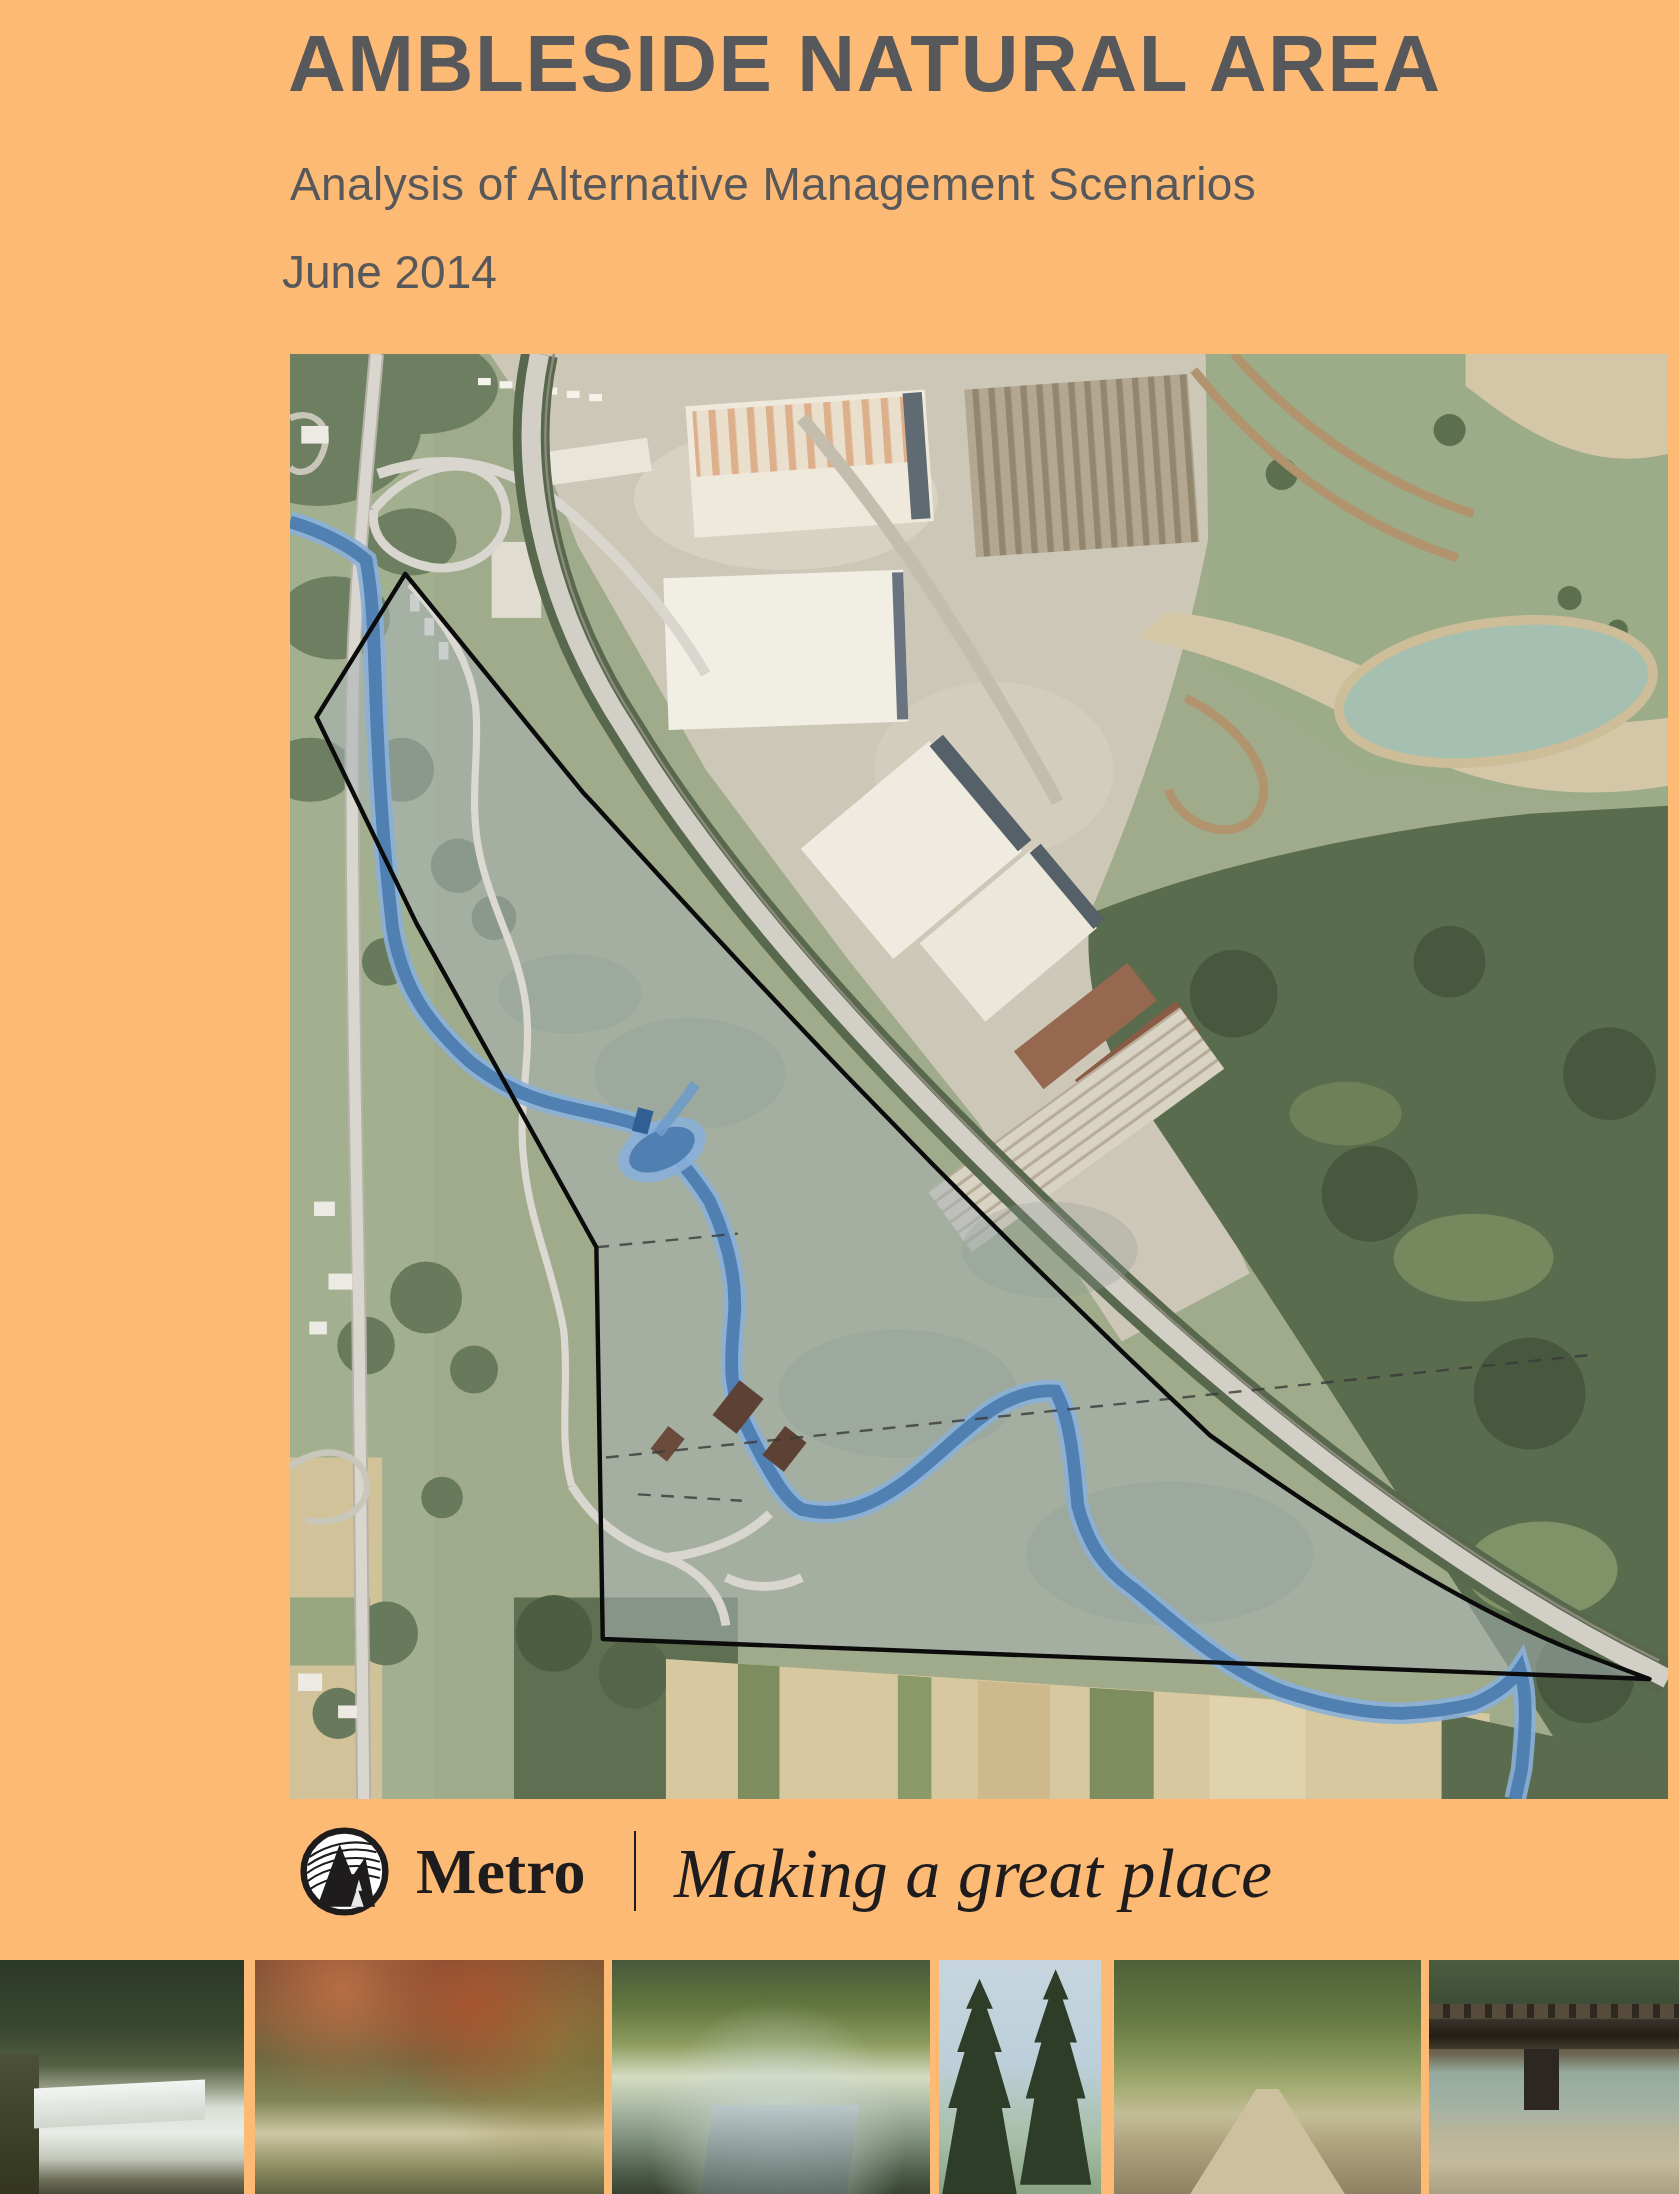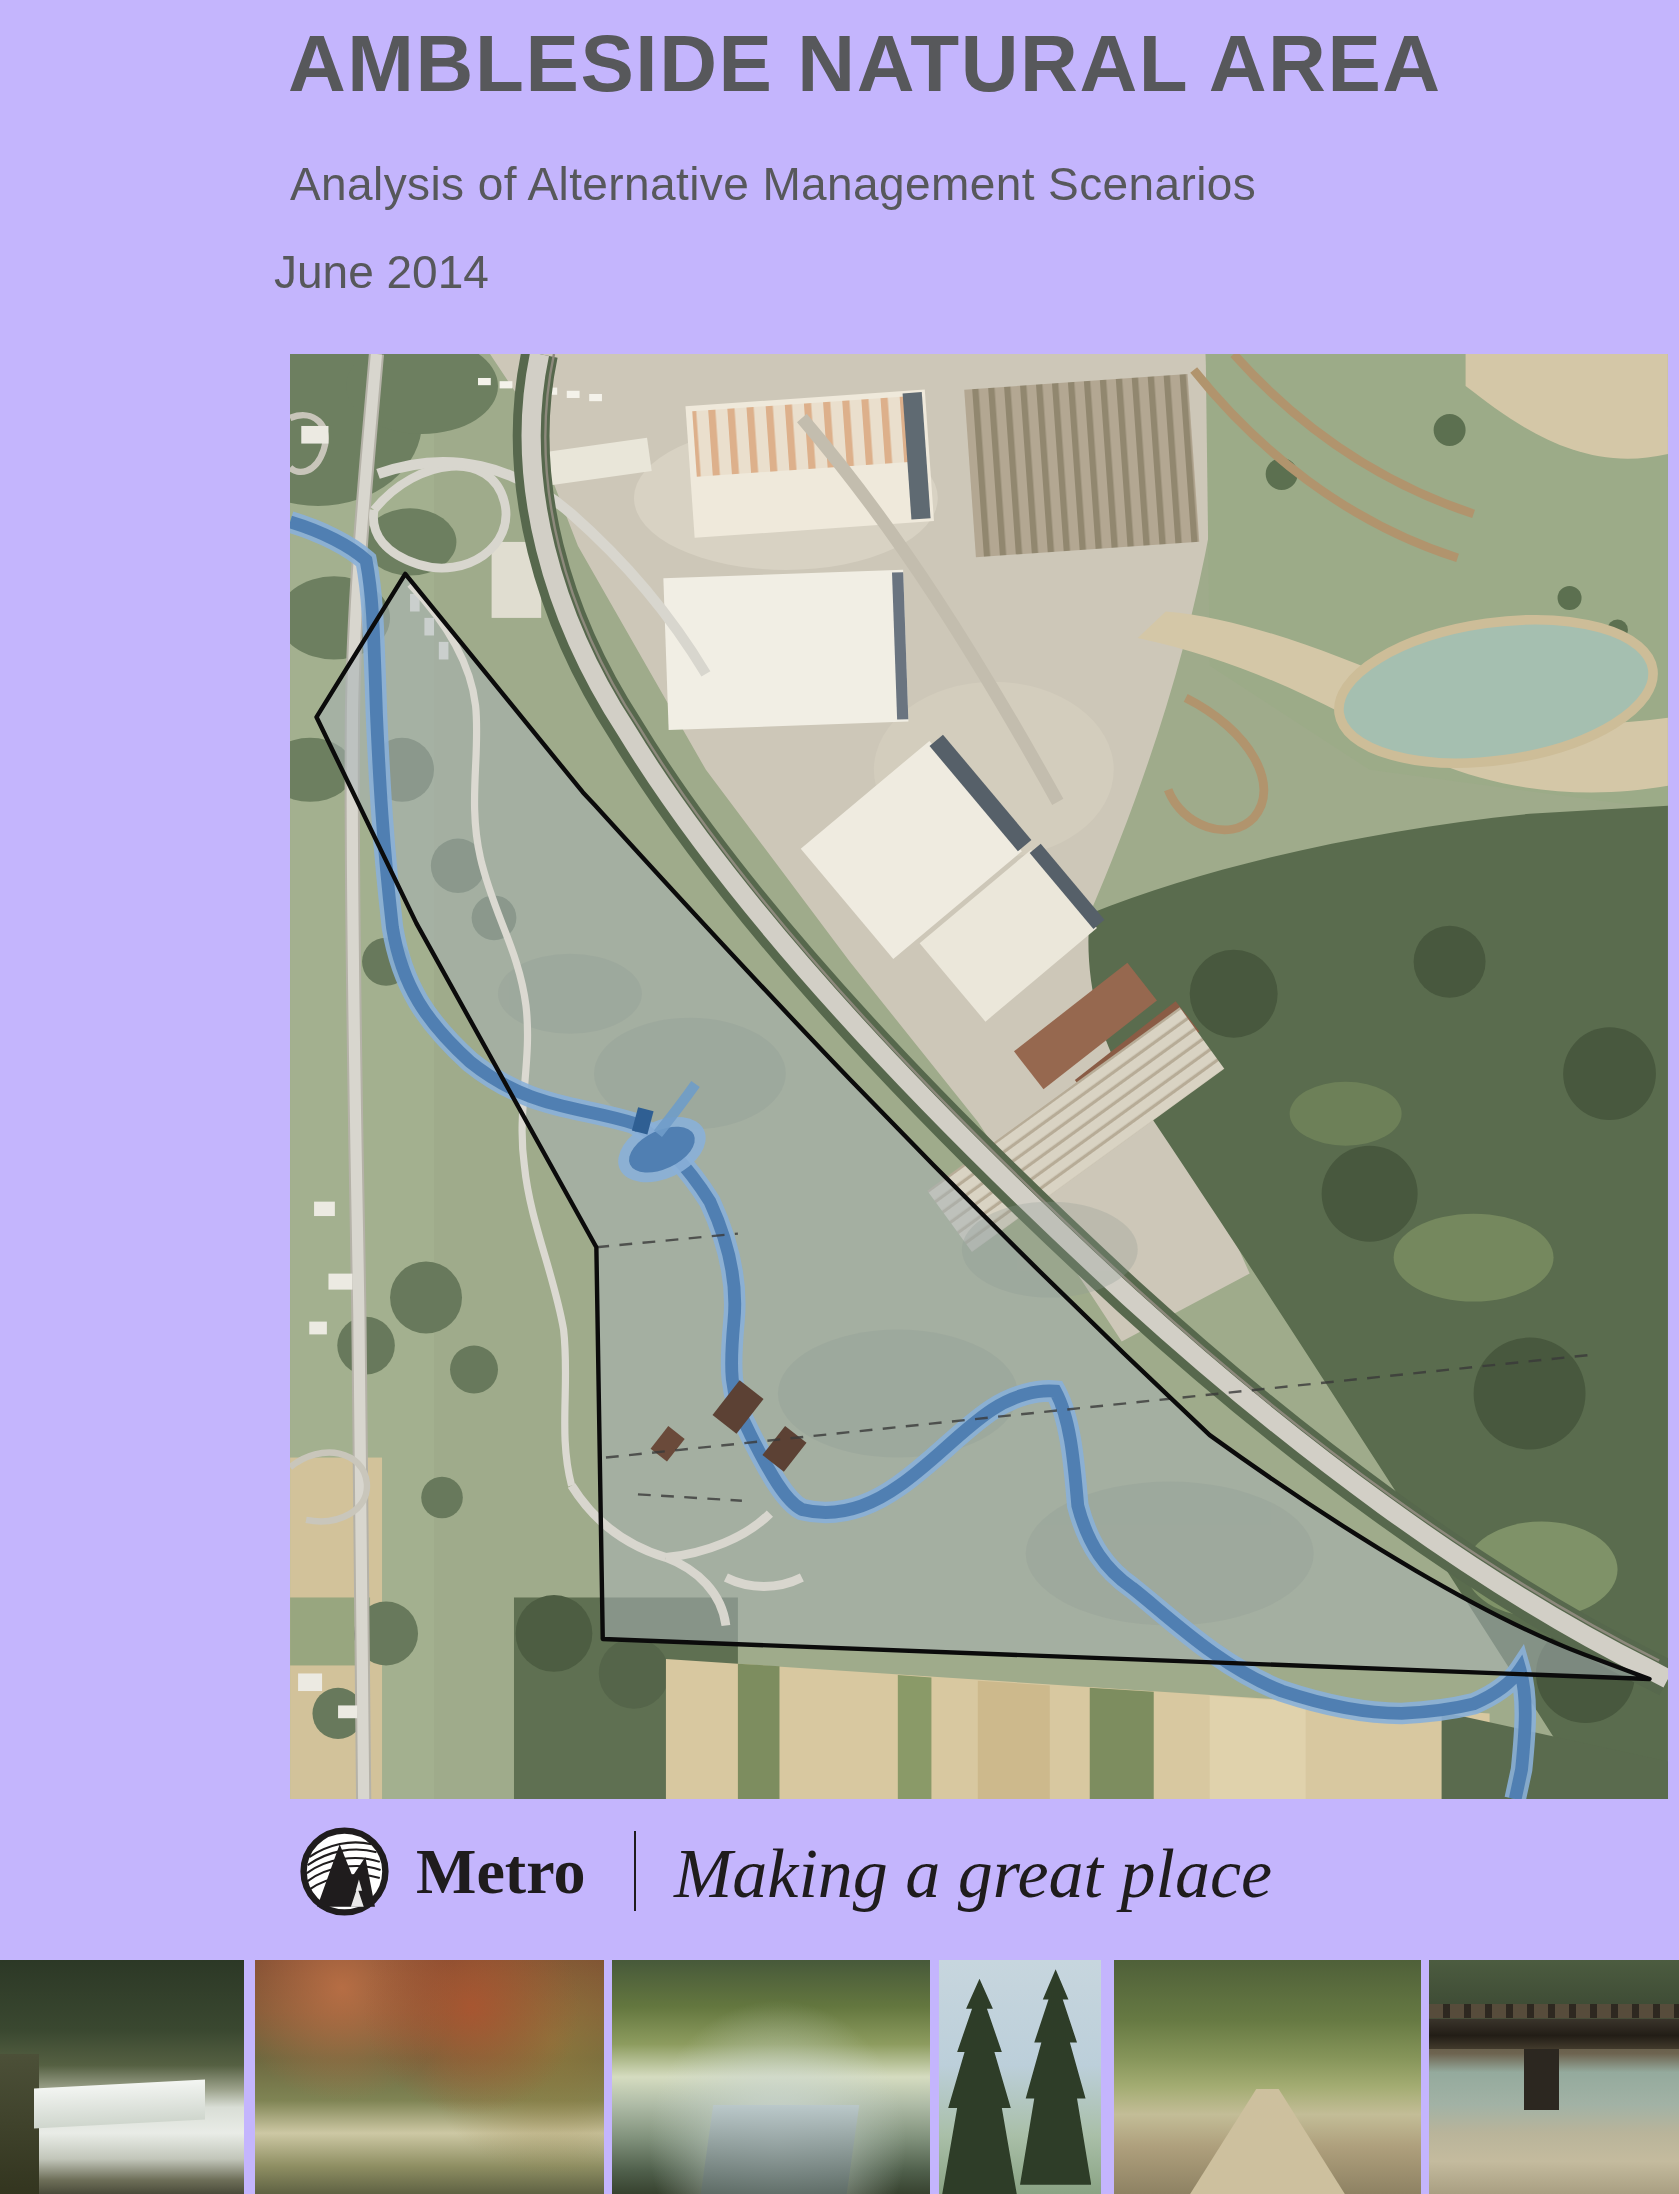--- a/index.html
+++ b/index.html
@@ -1,23 +1,23 @@
 <!DOCTYPE html>
 <html style="font-size:12.8px"><head>
 <meta charset="utf-8">
 <style>
   html,body{margin:0;padding:0;background:#ffffff;}
-  .page{position:relative;width:1680px;height:2194px;background:#c4b5fd;overflow:hidden;
+  .page{position:relative;width:1680px;height:2194px;background:#fdba74;overflow:hidden;
         font-family:"Liberation Sans",sans-serif;}
   
   .title{position:absolute;left:288px;top:17.6px;font-size:80px;font-weight:bold;
          letter-spacing:1.6px;color:#57585b;white-space:nowrap;}
   .subtitle{position:absolute;left:290px;top:157px;font-size:46px;font-weight:400;
             color:#57585b;letter-spacing:0.4px;white-space:nowrap;}
-  .docdate{position:absolute;left:274px;top:245px;font-size:46px;font-weight:400;
+  .docdate{position:absolute;left:282px;top:245px;font-size:46px;font-weight:400;
            color:#57585b;white-space:nowrap;}
   
   .map-wrap{position:absolute;left:290px;top:354px;width:1378px;height:1445px;
             background:#9fab8b;overflow:hidden;}
   .map-wrap svg{display:block;width:1378px;height:1445px;}
   
   .logo-row{position:absolute;left:298px;top:1825px;height:93px;}
   .logo-mark{position:absolute;left:0;top:0;}
   .brand{position:absolute;left:118px;top:0px;height:93px;line-height:93px;
          font-family:"Liberation Serif",serif;font-size:64px;color:#1f1c1d;font-weight:bold;}

